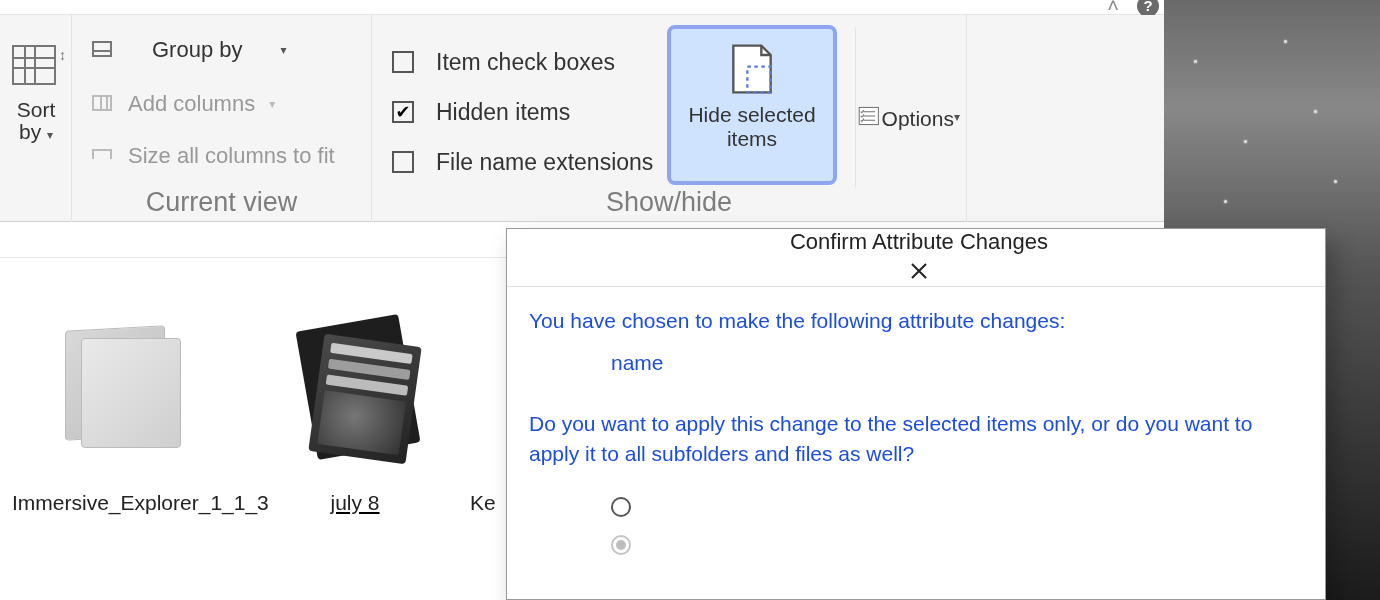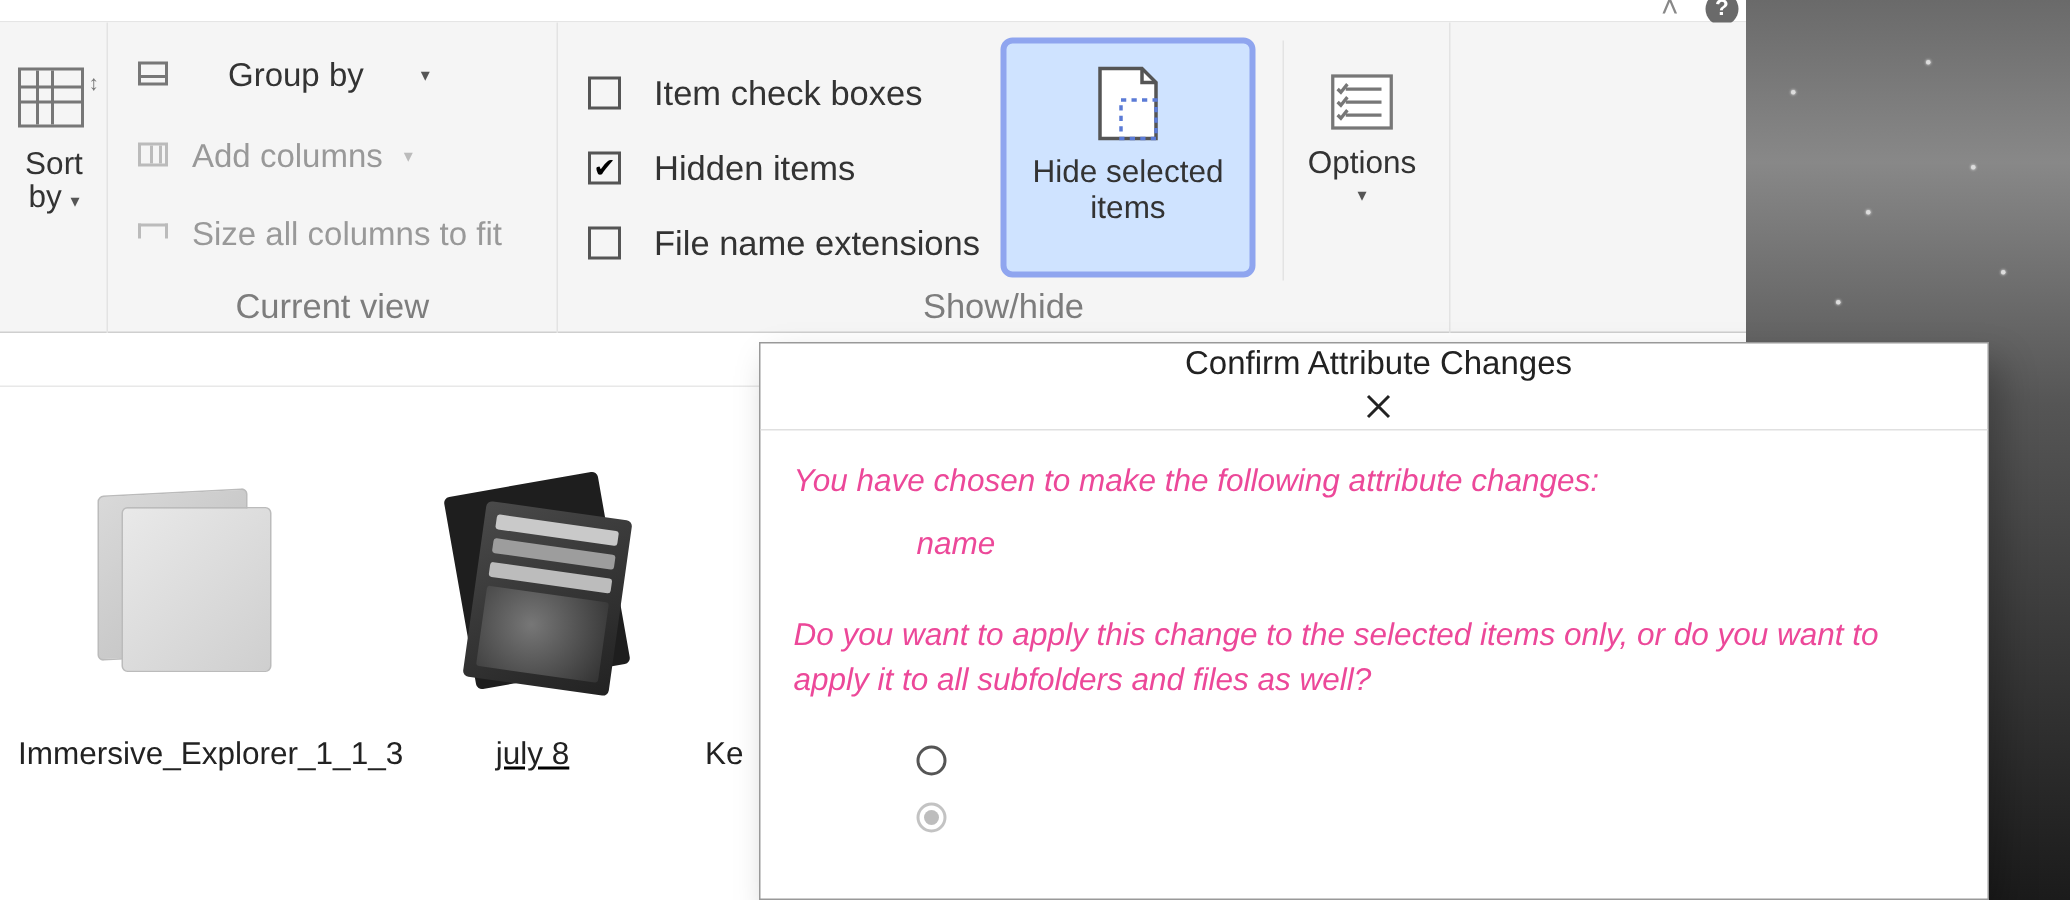--- a/index.html
+++ b/index.html
@@ -9,21 +9,21 @@
 
   
   .titlebar { position: absolute; left: 0; right: 216px; top: 0; height: 15px; background: #fff; border-bottom: 1px solid #e5e5e5; }
   .titlebar .chev { position: absolute; right: 45px; top: -6px; color: #888; font-size: 20px; }
   .titlebar .help { position: absolute; right: 5px; top: -5px; width: 22px; height: 22px; border-radius: 50%; background: #6a6a6a; color: #fff; font-weight: bold; text-align: center; line-height: 22px; font-size: 15px; }
 
   
   .ribbon { position: absolute; left: 0; right: 216px; top: 15px; height: 207px; border-bottom: 1px solid #cfcfcf; background: #f5f5f5; }
 
   .group { position: relative; float: left; height: 207px; border-right: 1px solid #e3e3e3; }
-  .group-label { position: absolute; bottom: 4px; left: 0; right: 0; text-align: center; color: #7d7d7d; font-size: 23px; }
+  .group-label { position: absolute; bottom: 4px; left: 0; right: 0; text-align: center; color: #7d7d7d; font-size: 27px; }
 
   
   .g-sort { width: 72px; }
   .sortby-btn { position: absolute; top: 30px; left: 6px; width: 60px; height: 150px; text-align: center; color: #333; }
   .sortby-btn .glyph { width: 48px; height: 46px; margin: 0 auto 8px; position: relative; }
   .glyph-table { border: 2px solid #777; width: 44px; height: 40px; position: relative; }
   .glyph-table::before, .glyph-table::after { content:""; position:absolute; background:#777; }
   .glyph-table::before { left: 10px; top:0; bottom:0; width:2px; box-shadow: 10px 0 #777; }
   .glyph-table::after  { top: 10px; left:0; right:0; height:2px; box-shadow: 0 10px #777; }
   .sortby-btn .arrow { position:absolute; right:-6px; top:2px; font-size:14px; color:#777; }
@@ -50,21 +50,21 @@
   .g-sh { width: 595px; }
   .sh-left { position:absolute; left: 20px; top: 22px; }
   .chk { display:flex; align-items:center; gap:22px; font-size: 23px; color:#333; height: 50px; }
   .chk .box { width:22px; height:22px; border:2px solid #555; display:flex; align-items:center; justify-content:center; font-size:18px; }
   .chk .box.checked::after { content:"✔"; color:#000; }
 
   .hide-btn { position:absolute; left: 295px; top: 10px; width: 170px; height: 160px; border: 4px solid #8fa5ef; border-radius: 8px; background: #cfe3ff; text-align:center; color:#333; display:flex; flex-direction:column; align-items:center; justify-content:flex-start; padding-top: 12px; }
   .hide-btn svg { width: 56px; height: 56px; }
   .hide-btn .lab { margin-top: 6px; font-size: 21px; line-height: 24px; }
 
-  .options-btn { position:absolute; left: 483px; top: 12px; width: 105px; height: 160px; text-align:center; color:#333; display:flex; flex-direction:column; align-items:center; justify-content:flex-start; padding-top: 18px; border-left: 1px solid #e3e3e3; }
+  .options-btn { position:absolute; left: 483px; top: 12px; width: 105px; height: 160px; text-align:center; color:#333; display:flex; flex-direction:row; align-items:center; justify-content:flex-start; padding-top: 18px; border-left: 1px solid #e3e3e3; }
   .options-btn svg { width: 52px; height: 46px; }
   .options-btn .lab { margin-top: 6px; font-size: 21px; }
   .options-btn .car { font-size: 12px; color:#555; margin-top:2px; }
 
   
   .sepbar { position:absolute; left:0; right:216px; top: 222px; height: 36px; background:#fff; border-bottom: 1px solid #e8e8e8; }
 
   
   .files { position:absolute; left:0; right:216px; top: 290px; bottom:0; background:#fff; }
   .tile { position:absolute; width: 220px; text-align:center; }
@@ -95,21 +95,21 @@
   .desktop { position:absolute; right:0; top:0; width:216px; height:600px; background:
     linear-gradient(180deg, #6a6a6a 0%, #888 18%, #555 45%, #1b1b1b 100%);
   }
   .star { position:absolute; width:3px; height:3px; background:#ddd; border-radius:50%; box-shadow:0 0 2px #fff; }
 
   
   .dialog { position:absolute; left: 506px; top: 228px; width: 820px; height: 372px; background:#fff; border:1px solid #999; box-shadow: 8px 12px 22px rgba(0,0,0,.25); }
   .dlg-titlebar { height: 58px; border-bottom: 1px solid #e0e0e0; display:flex; align-items:center; justify-content:space-between; padding: 0 10px 0 16px; flex-direction: column; }
   .dlg-title { font-size: 22px; color:#222; }
   .dlg-close { width:40px; height:40px; display:flex; align-items:center; justify-content:center; color:#222; font-size:22px; cursor:default; }
-  .dlg-body { padding: 22px 22px 0 22px; font-size: 21px; color:#ec4899;font-style:italic; }
+  .dlg-body { padding: 22px 22px 0 22px; font-size: 21px; color:#1d4ed8; }
   .dlg-body .intro { margin-bottom: 18px; }
   .dlg-body .attr { margin-left: 82px; margin-bottom: 34px; }
   .dlg-body .q { margin-bottom: 28px; line-height: 30px; }
   .radio-row { margin-left: 82px; display:flex; align-items:center; gap:12px; margin-bottom: 18px; }
   .radio { width:20px; height:20px; border:2px solid #555; border-radius:50%; display:inline-block; position:relative; }
   .radio.sel::after { content:""; position:absolute; inset:3px; border-radius:50%; background:#444; }
 </style>
 </head>
 <body>
 

